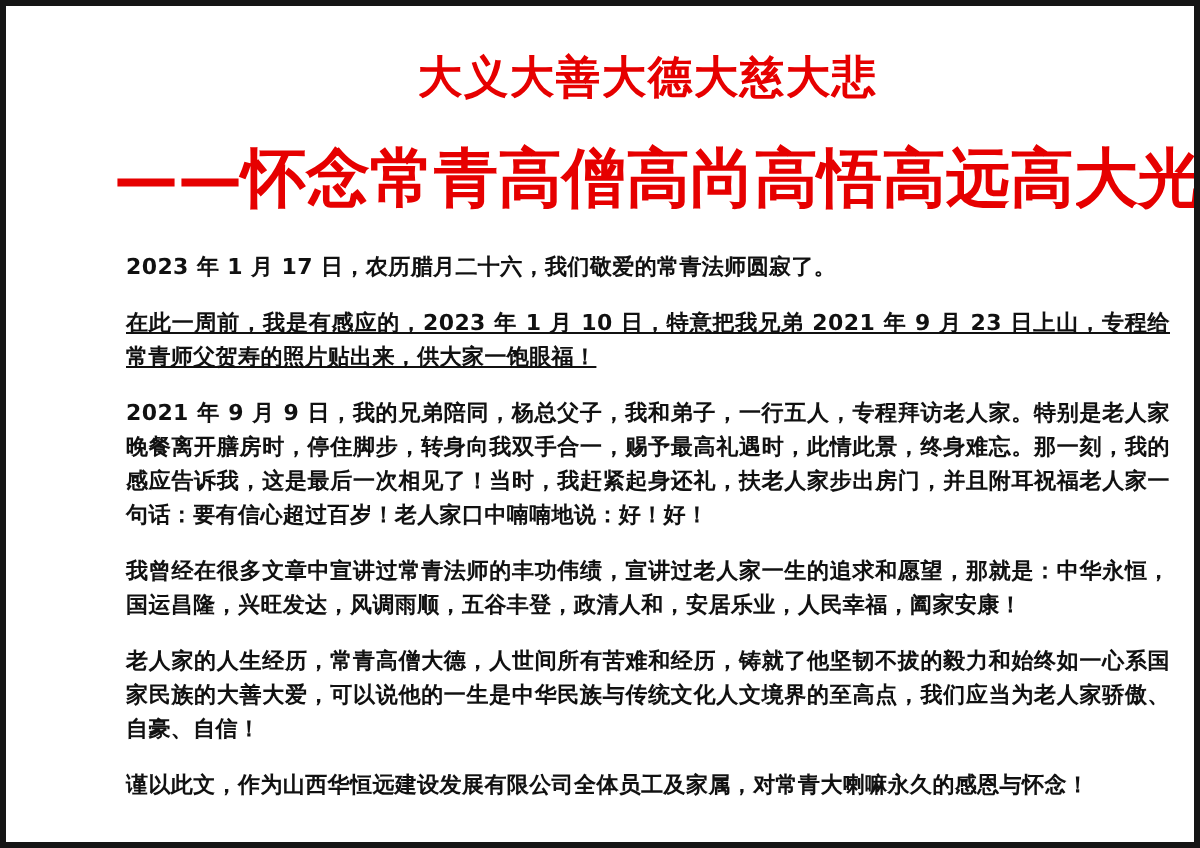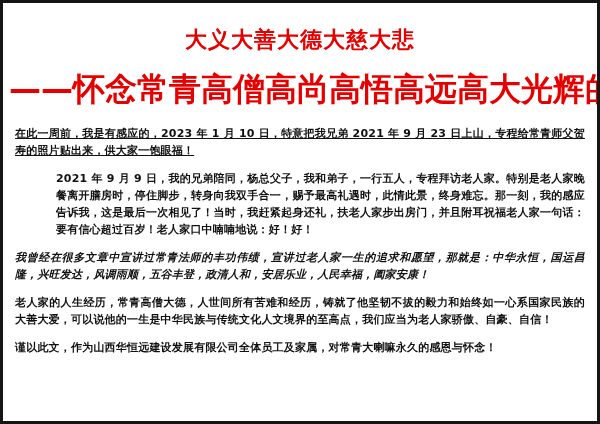--- a/index.html
+++ b/index.html
@@ -9,20 +9,21 @@
     font-family: "DejaVu Sans", "Liberation Sans", sans-serif;
   }
   .page {
     position: relative;
     box-sizing: border-box;
     width: 600px;
     height: 424px;
     background: #ffffff;
     border: 3px solid #151515;
     overflow: hidden;
+    padding-left: 48px;
   }
   .page-title {
     margin: 24px 12px 0 12px;
     text-align: center;
     font-size: 22px;
     font-weight: bold;
     letter-spacing: 1px;
     line-height: 1.2;
   }
   .page-subtitle {
@@ -46,20 +47,21 @@
     letter-spacing: 0.2px;
   }
 </style>
 </head>
 <body>
 
 <div class="page">
   <h1 class="page-title" style="color: rgb(230, 0, 0);">大义大善大德大慈大悲</h1>
   <h2 class="page-subtitle" style="color: rgb(230, 0, 0);">——怀念常青高僧高尚高悟高远高大光辉的一生</h2>
   <div class="doc-body" id="doc-body">
+      <p style="color: rgb(17, 17, 17);">2023 年 1 月 17 日，农历腊月二十六，我们敬爱的常青法师圆寂了。</p>
       <p style="color: rgb(17, 17, 17); text-decoration: underline;">在此一周前，我是有感应的，2023 年 1 月 10 日，特意把我兄弟 2021 年 9 月 23 日上山，专程给常青师父贺寿的照片贴出来，供大家一饱眼福！</p>
-      <p style="color: rgb(17, 17, 17); margin-left: 41px;">2021 年 9 月 9 日，我的兄弟陪同，杨总父子，我和弟子，一行五人，专程拜访老人家。特别是老人家晚餐离开膳房时，停住脚步，转身向我双手合一，赐予最高礼遇时，此情此景，终身难忘。那一刻，我的感应告诉我，这是最后一次相见了！当时，我赶紧起身还礼，扶老人家步出房门，并且附耳祝福老人家一句话：要有信心超过百岁！老人家口中喃喃地说：好！好！</p>
-      <p style="color: rgb(17, 17, 17); font-style: italic;">我曾经在很多文章中宣讲过常青法师的丰功伟绩，宣讲过老人家一生的追求和愿望，那就是：中华永恒，国运昌隆，兴旺发达，风调雨顺，五谷丰登，政清人和，安居乐业，人民幸福，阖家安康！</p>
+      <p style="color: rgb(17, 17, 17);">2021 年 9 月 9 日，我的兄弟陪同，杨总父子，我和弟子，一行五人，专程拜访老人家。特别是老人家晚餐离开膳房时，停住脚步，转身向我双手合一，赐予最高礼遇时，此情此景，终身难忘。那一刻，我的感应告诉我，这是最后一次相见了！当时，我赶紧起身还礼，扶老人家步出房门，并且附耳祝福老人家一句话：要有信心超过百岁！老人家口中喃喃地说：好！好！</p>
+      <p style="color: rgb(17, 17, 17);">我曾经在很多文章中宣讲过常青法师的丰功伟绩，宣讲过老人家一生的追求和愿望，那就是：中华永恒，国运昌隆，兴旺发达，风调雨顺，五谷丰登，政清人和，安居乐业，人民幸福，阖家安康！</p>
       <p style="color: rgb(17, 17, 17);">老人家的人生经历，常青高僧大德，人世间所有苦难和经历，铸就了他坚韧不拔的毅力和始终如一心系国家民族的大善大爱，可以说他的一生是中华民族与传统文化人文境界的至高点，我们应当为老人家骄傲、自豪、自信！</p>
       <p style="color: rgb(17, 17, 17);">谨以此文，作为山西华恒远建设发展有限公司全体员工及家属，对常青大喇嘛永久的感恩与怀念！</p>
     </div>
 
 </div>
 
 </body></html>

